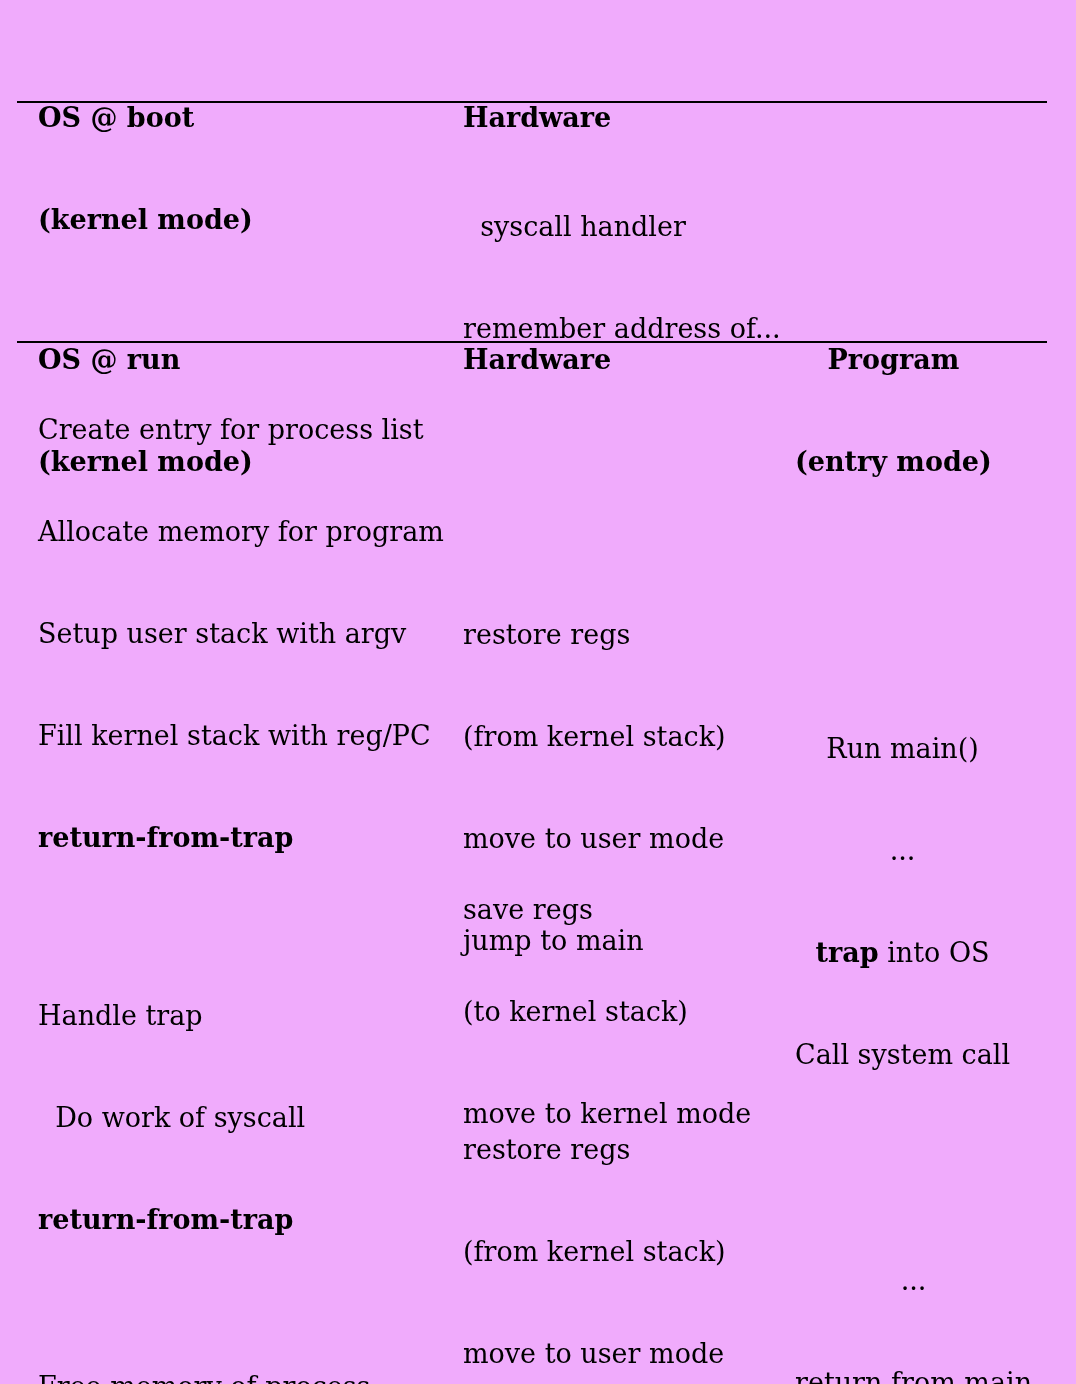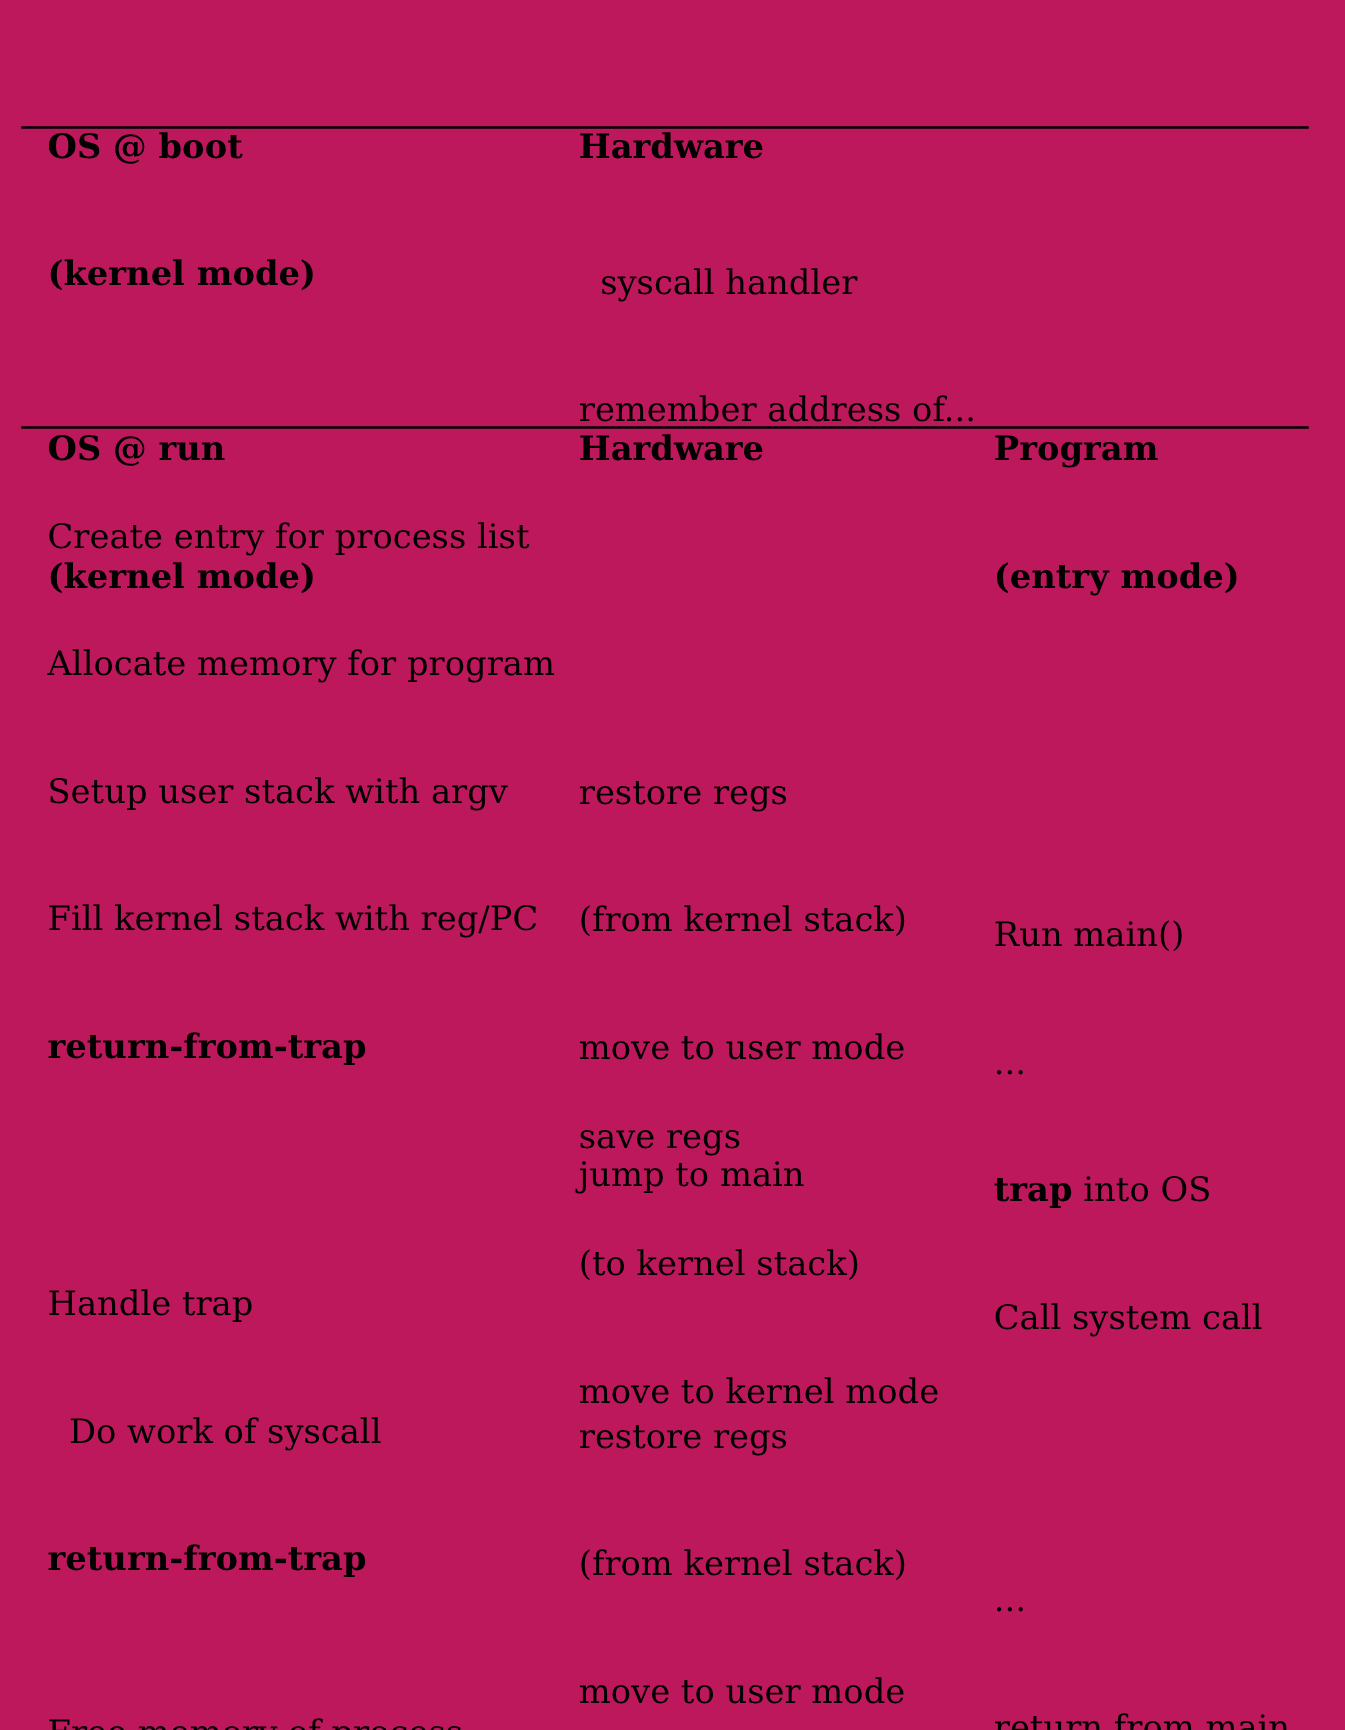--- a/index.html
+++ b/index.html
@@ -5,34 +5,34 @@
   html, body {
     margin: 0;
     padding: 0;
     background: #ffffff;
     color: #000000;
   }
   #figure {
     position: relative;
     width: 1076px;
     height: 1384px;
-    background: #be185d;
+    background: #f0abfc;
     font-family: "DejaVu Serif", "Liberation Serif", serif;
     font-size: 27px;
     color: #000000;
     overflow: hidden;
   }
   .block {
     position: absolute;
     line-height: 34px;
     white-space: pre;
   }
   .col1 { left: 38px; }
   .col2 { left: 463px; }
-  .col3 { left: 795px; }
+  .col3 { left: 795px; text-align: center; }
   .bold { font-weight: bold; }
   .rule {
     position: absolute;
     left: 17px;
     width: 1030px;
     height: 2px;
     background: #000000;
   }
   .line { white-space: pre; }
 </style>
@@ -95,21 +95,21 @@
     <div class="line"><span class="bold">trap</span><span> into OS</span></div>
     <div class="line">Call system call</div>
   </div>
 
   <div class="block col2" style="top:825px">
     <div class="line">save regs</div>
     <div class="line">(to kernel stack)</div>
     <div class="line">move to kernel mode</div>
   </div>
 
-  <div class="block col1" style="top:959px">
+  <div class="block col1" style="top:931px">
     <div class="line">Handle trap</div>
     <div class="line">  Do work of syscall</div>
     <div class="line bold">return-from-trap</div>
   </div>
 
   <div class="block col2" style="top:1065px">
     <div class="line">restore regs</div>
     <div class="line">(from kernel stack)</div>
     <div class="line">move to user mode</div>
     

